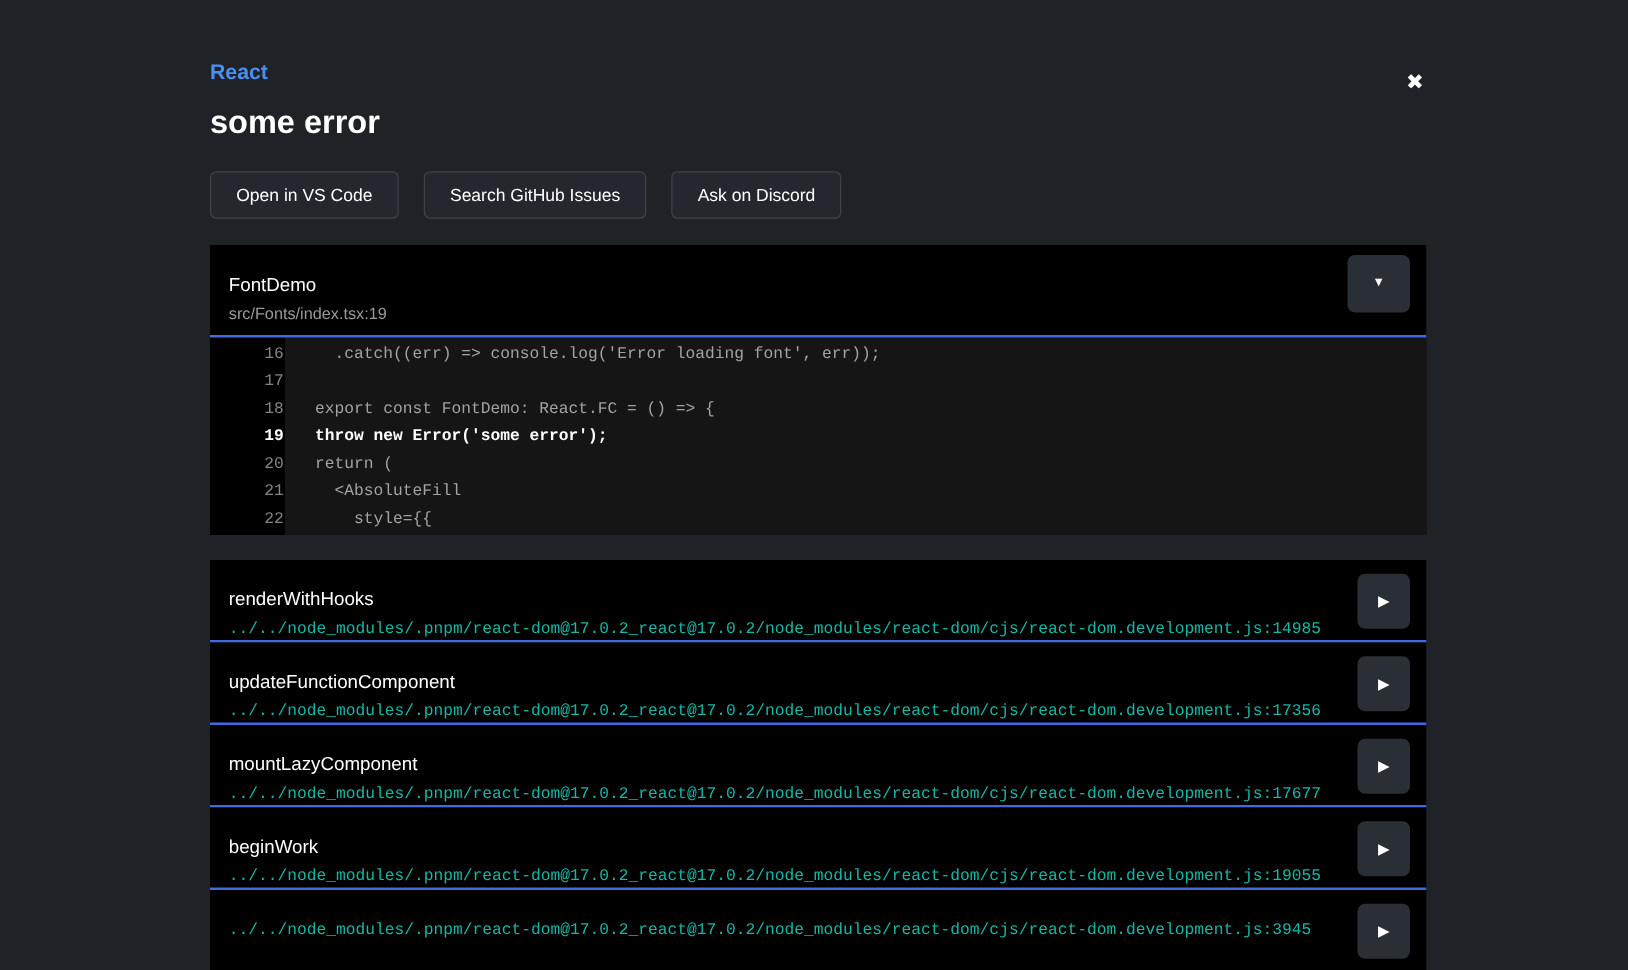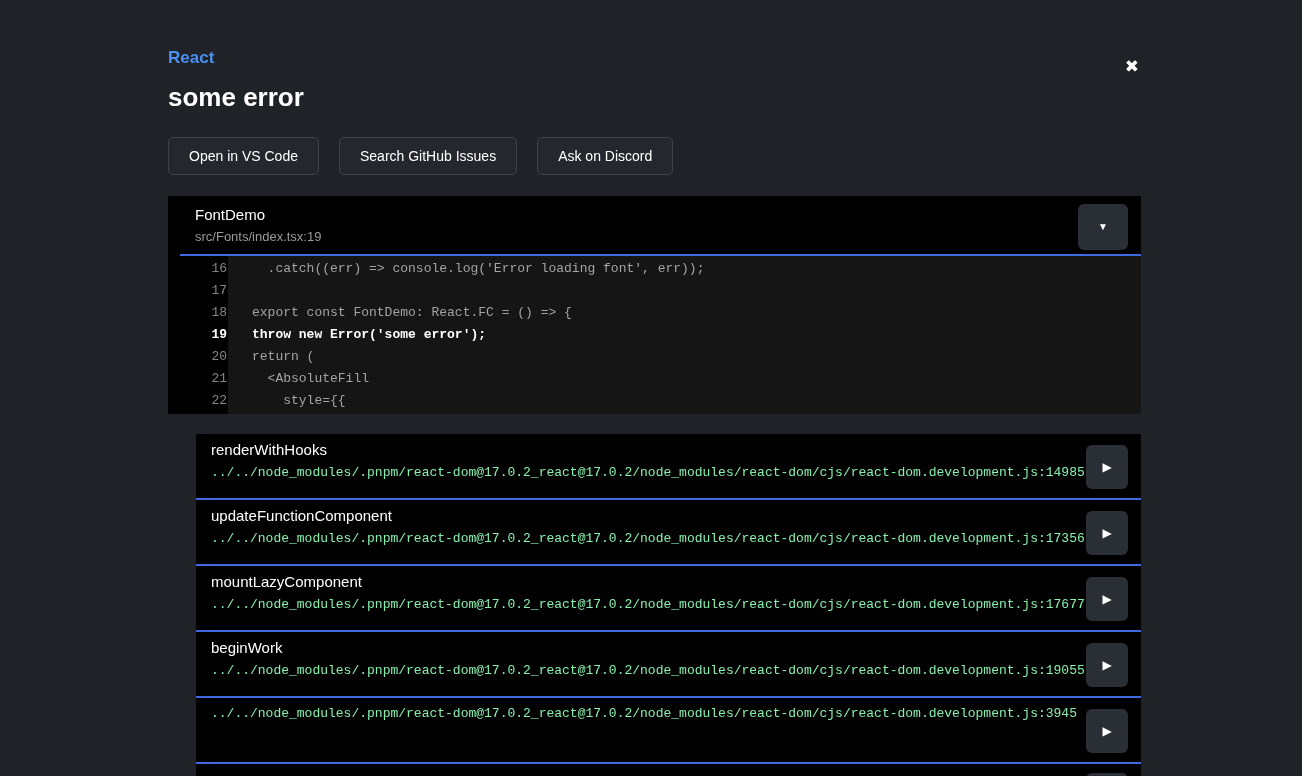--- a/index.html
+++ b/index.html
@@ -53,23 +53,22 @@
     color:#ffffff;
     font-size:14px;
     font-family:"Liberation Sans", sans-serif;
     padding:10px 20px;
     cursor:pointer;
   }
   
   .code-frame { background:#000; }
   .code-frame-header {
     position:relative;
-    padding:10px 16px 10px 15px;
+    padding:24px 16px 10px 15px;
     border-bottom:2px solid #4169e1;
-    margin-left:12px;
   }
   .cf-title {
     color:#ffffff;
     font-size:15px;
     line-height:1.2;
     margin-bottom:5px;
   }
   .cf-file {
     color:#9a9a9a;
     font-size:13px;
@@ -109,32 +108,31 @@
     color:#a3a3a3;
   }
   .line.hl .ln, .line.hl .code { color:#ffffff; font-weight:bold; }
   
   .stack-list { margin-top:20px; }
   .frame {
     position:relative;
     background:#000;
     height:66px;
     border-bottom:2px solid #4169e1;
-    padding:8px 70px 0 15px;
+    padding:24px 70px 0 15px;
     overflow:hidden;
-    margin-left:28px;
   }
   .frame-name {
     color:#ffffff;
     font-size:15px;
     line-height:1.1;
     margin-bottom:6px;
   }
   .frame-loc {
-    color:#86efac;
+    color:#14b8a6;
     font-size:13px;
     font-family:"Liberation Mono", monospace;
     white-space:nowrap;
   }
   .frame-play { right:13px; top:11px; width:42px; height:44px; font-size:12px; }
   .frame.partial { height:17px; border-bottom:none; }
   .frame.partial .frame-play { top:9px; }
 </style>
 </head>
 <body>

